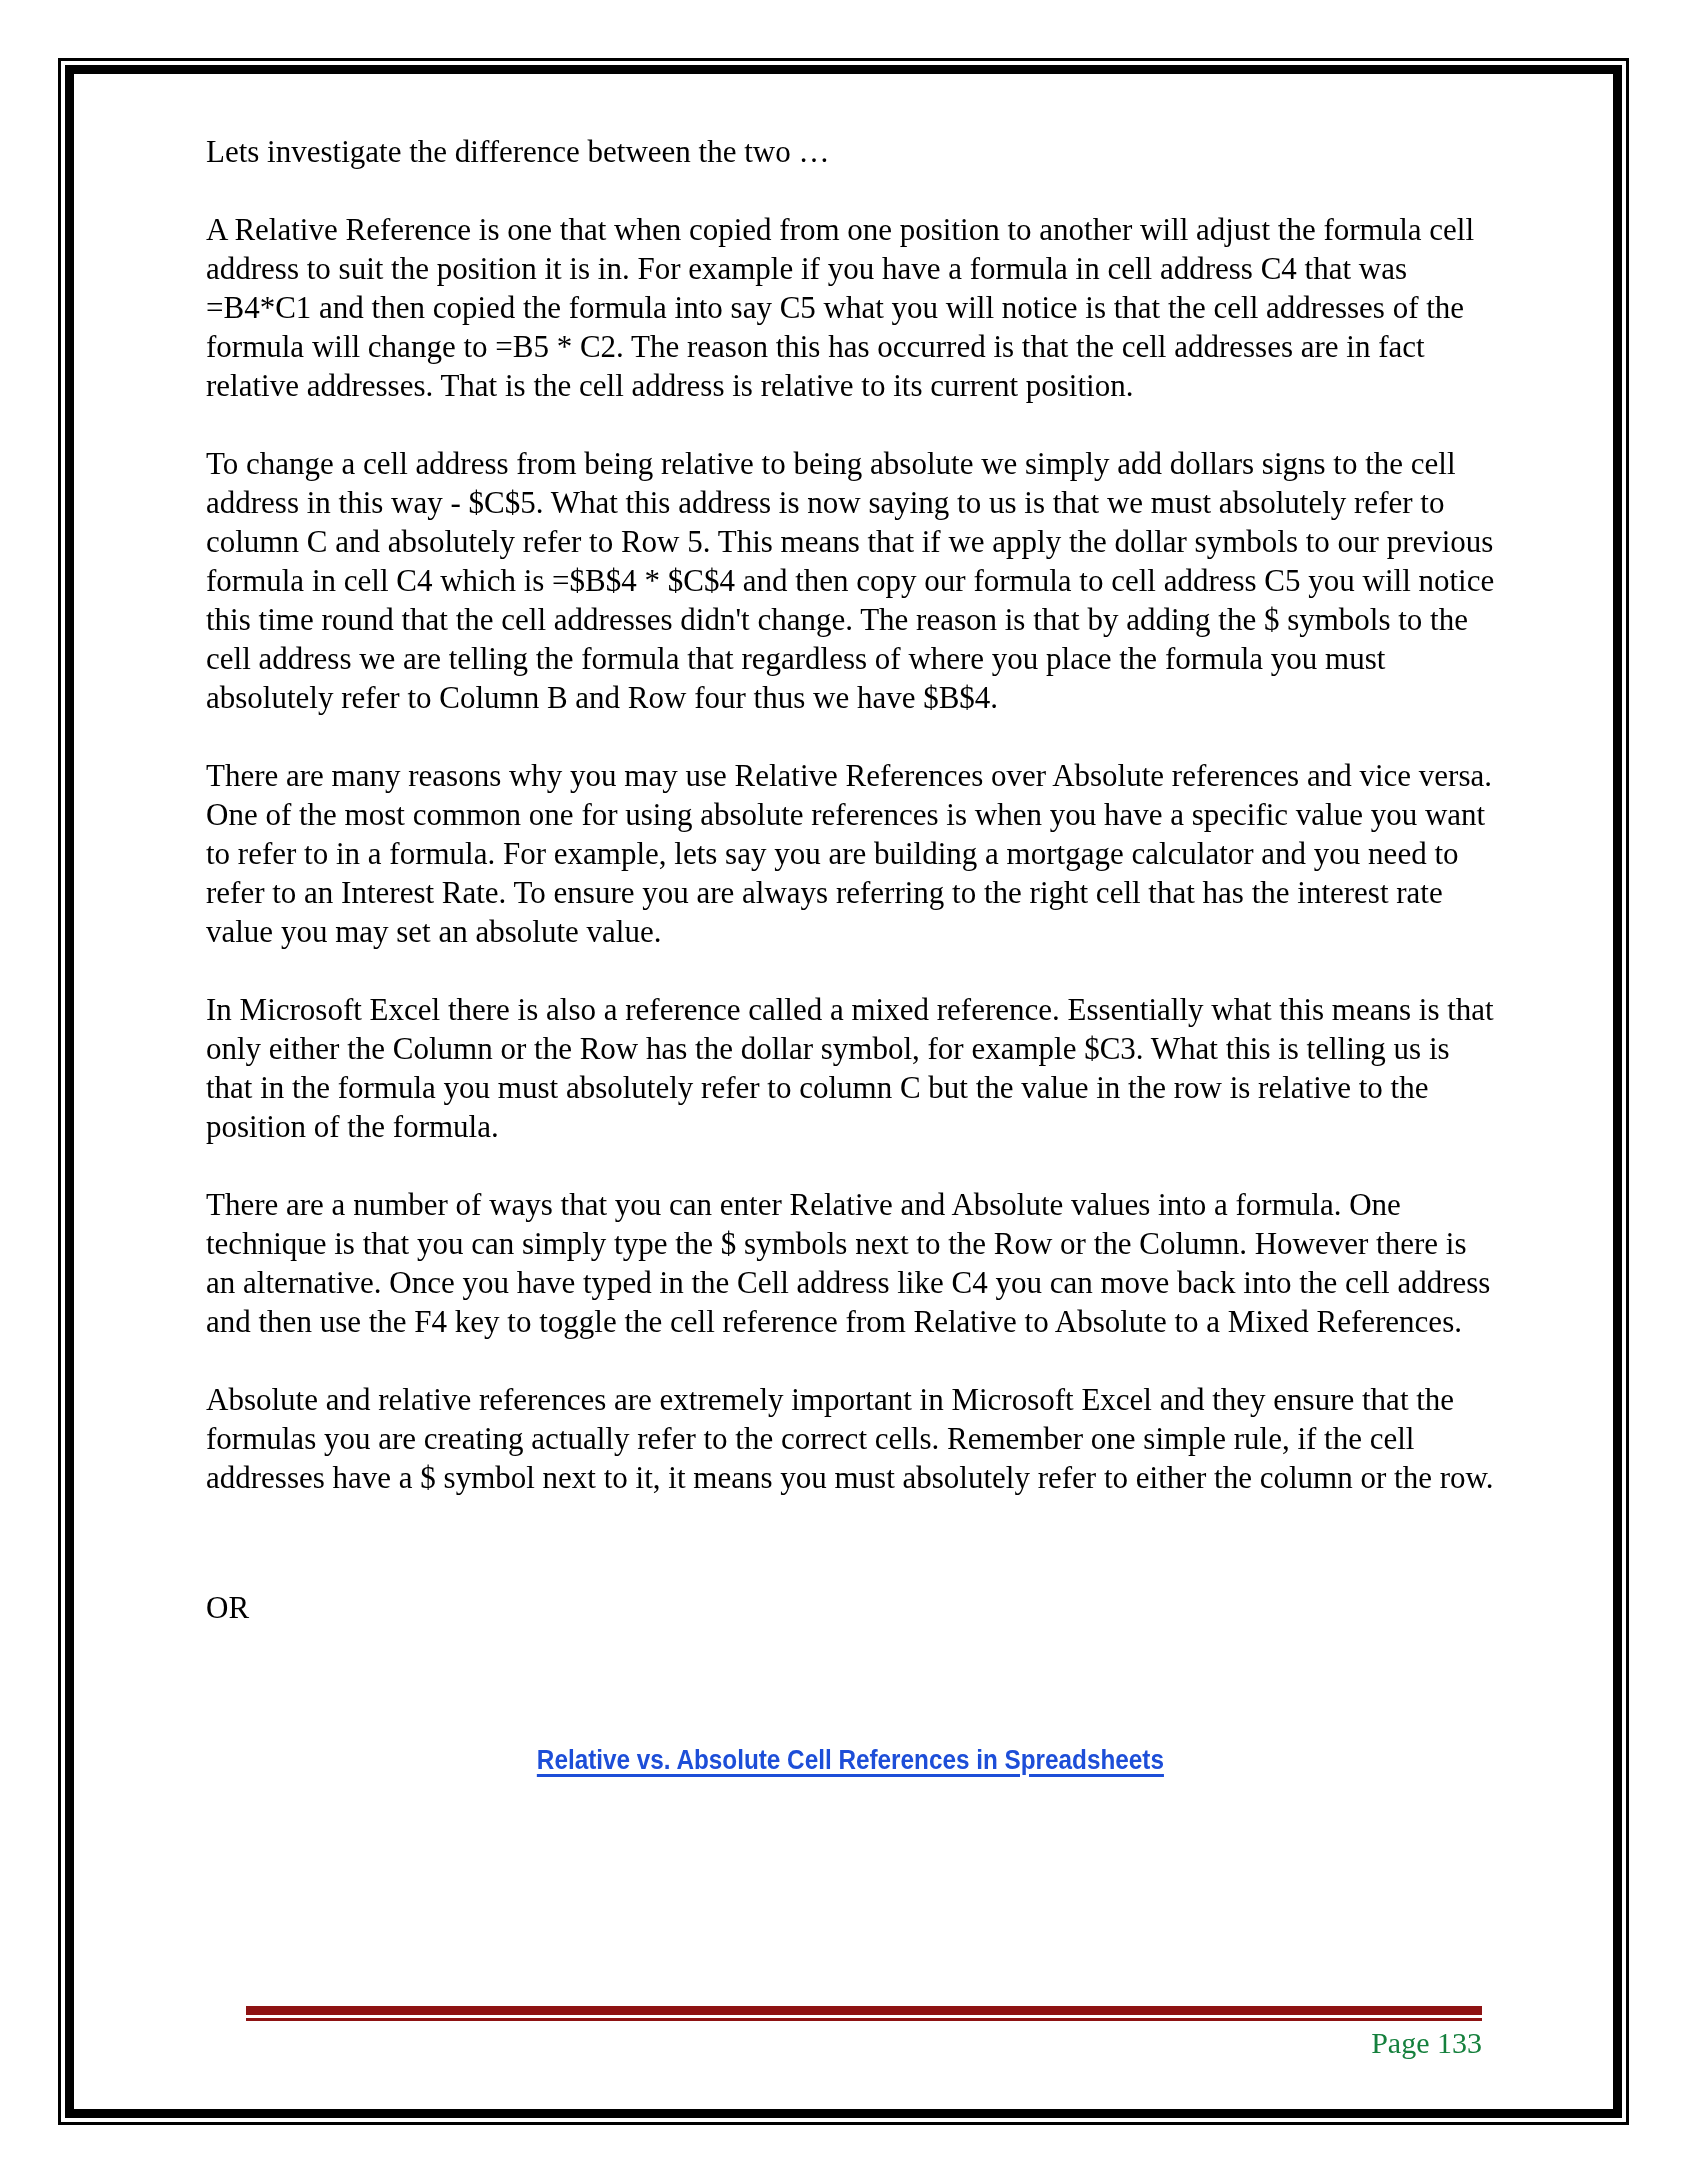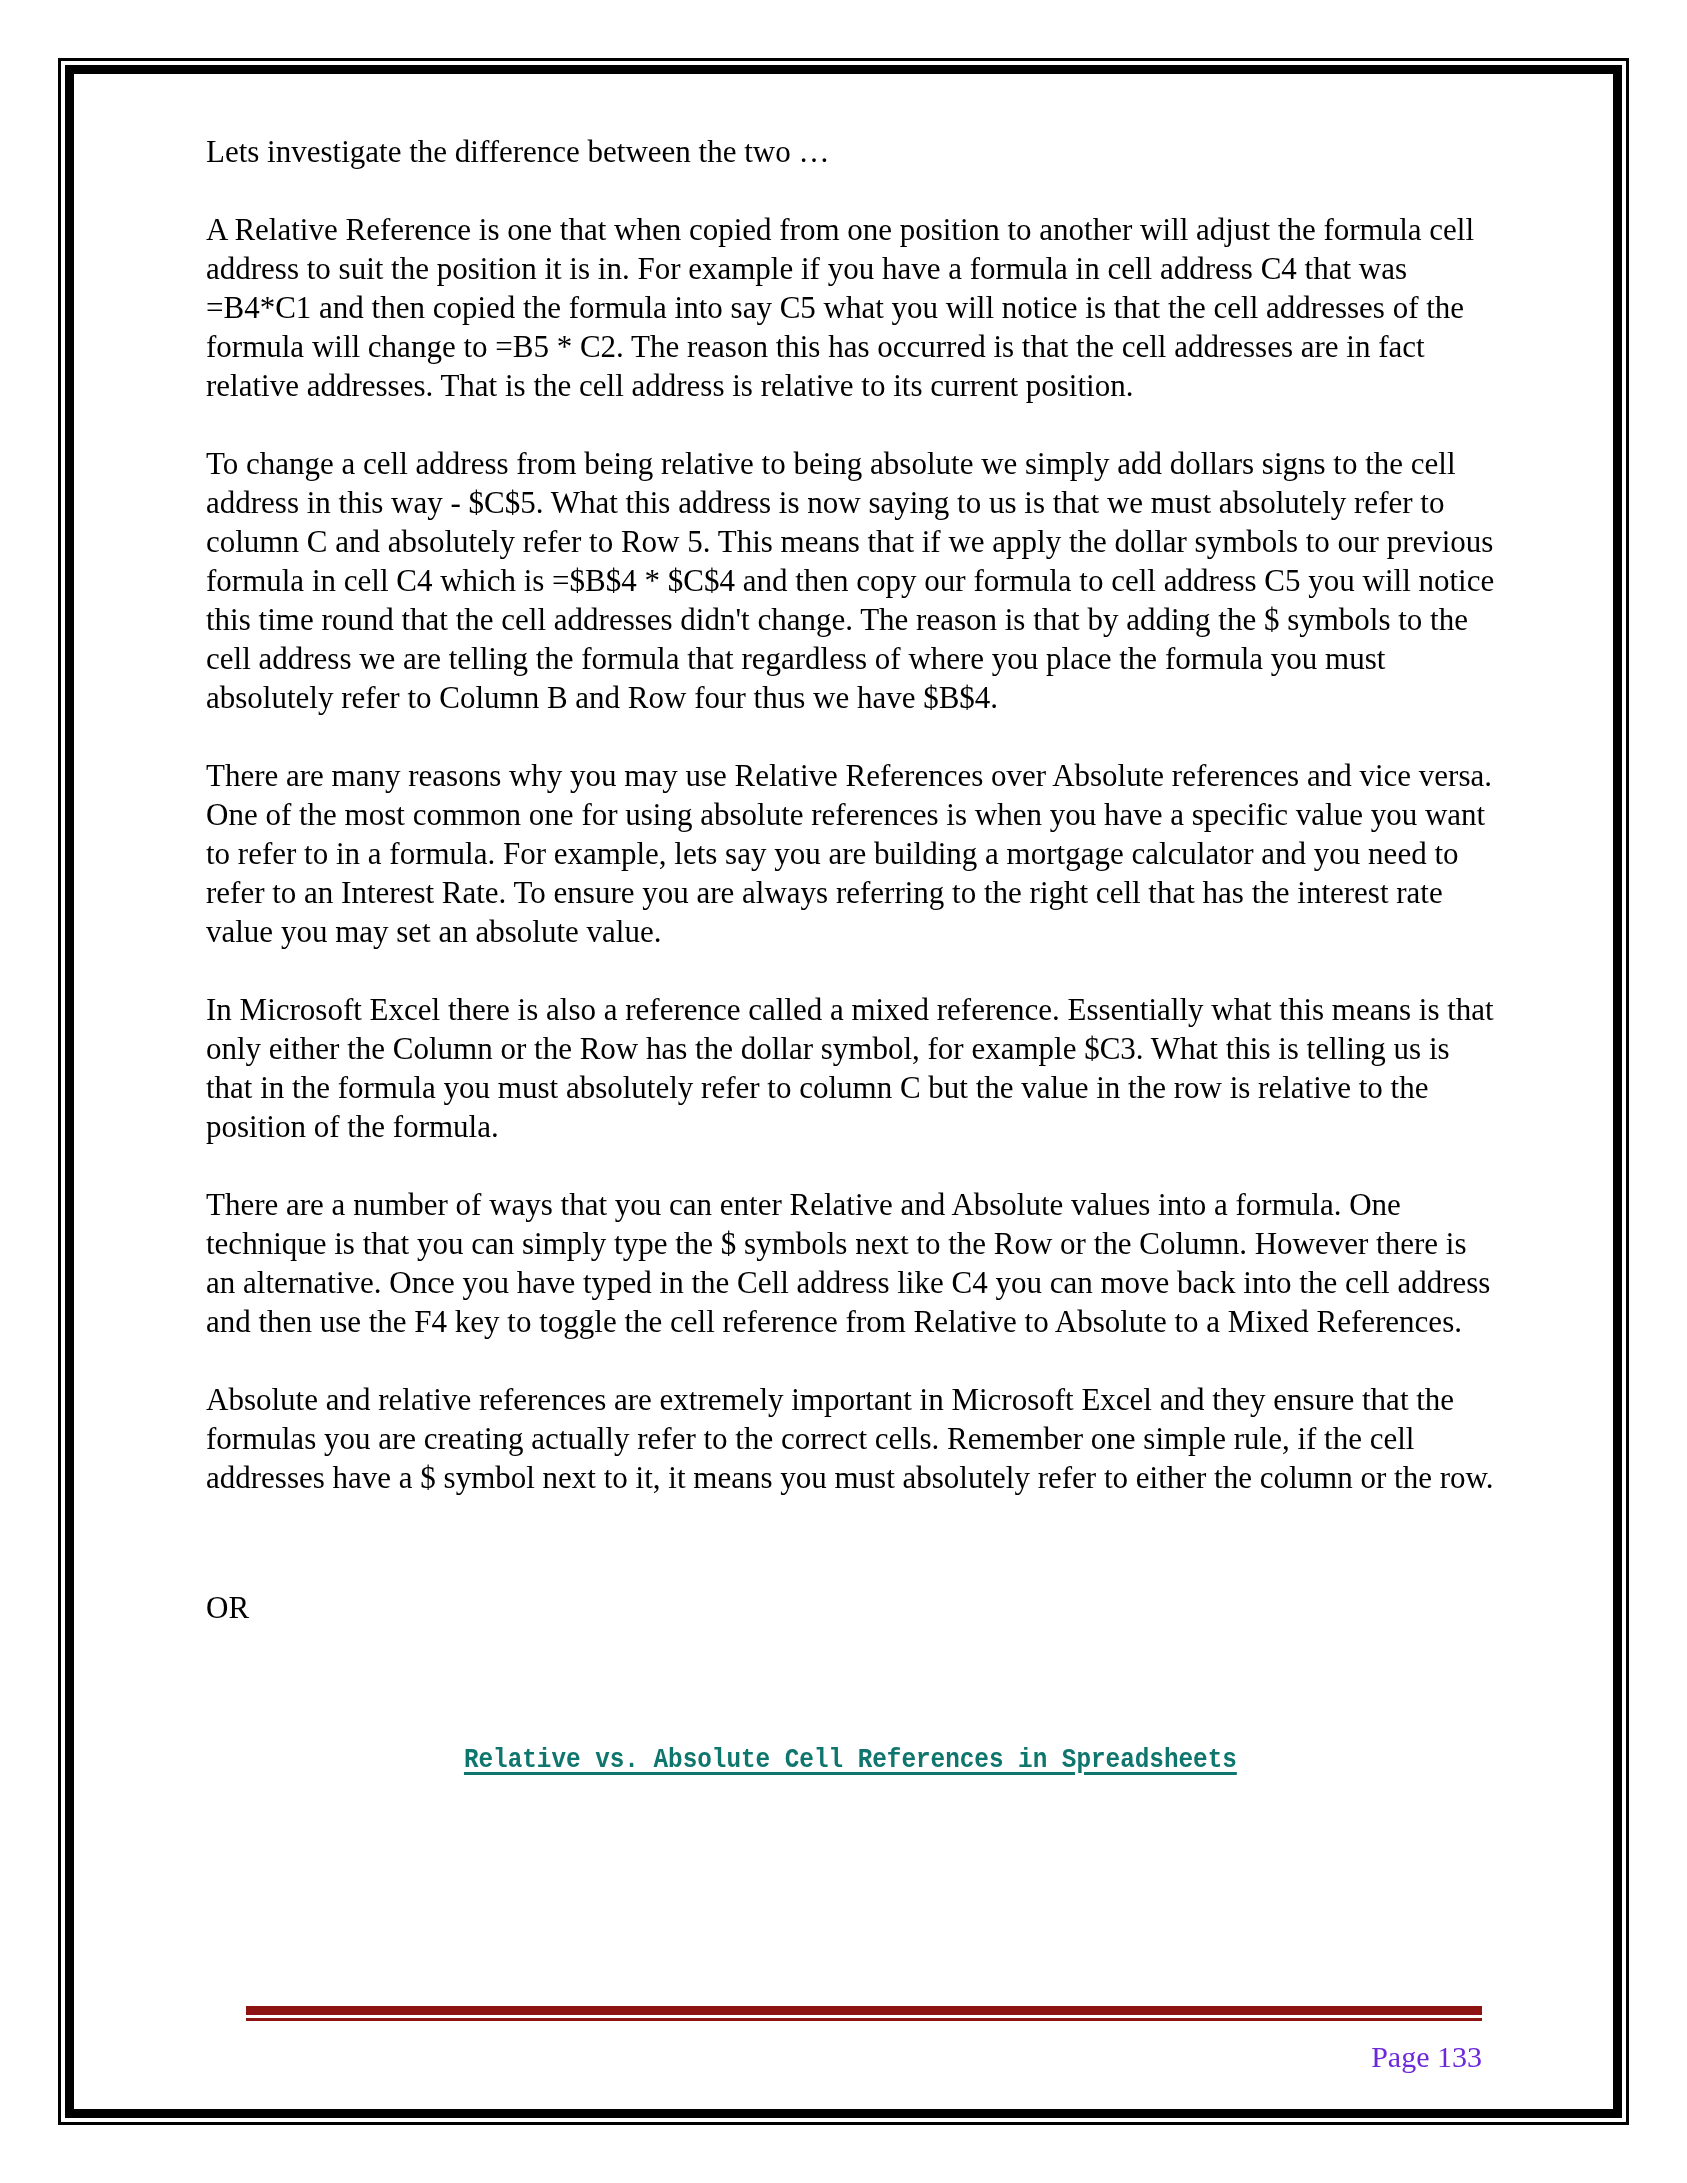--- a/index.html
+++ b/index.html
@@ -33,46 +33,46 @@
     text-align: left;
   }
   .content p { margin: 0 0 39px 0; }
   .or-sep { margin-top: 91px !important; }
   .section-heading {
     margin: 117px 0 0 0;
     text-align: center;
     font-size: 27px;
     line-height: 33px;
     font-weight: 700;
-    font-family: Liberation Mono, monospace;
-    color: #0f766e;
+    font-family: Liberation Sans, sans-serif;
+    color: #1d4ed8;
   }
   .section-heading .condensed {
     display: inline-block;
     transform: scaleX(0.9);
     transform-origin: center;
     text-decoration: underline;
     text-decoration-thickness: 2.5px;
     text-underline-offset: 5px;
   }
   .footer {
     position: absolute;
     left: 246px;
     top: 2006px;
     width: 1236px;
   }
   .rule-thick { height: 9px; }
   .rule-thin  { height: 2.5px; margin-top: 3.3px; }
   .page-number {
-    margin-top: 18px;
+    margin-top: 4px;
     text-align: right;
     font-family: "Liberation Serif", "DejaVu Serif", serif;
     font-size: 30px;
     line-height: 36px;
-    color: #6d28d9;
+    color: #15803d;
   }
 </style>
 </head>
 <body>
 
 <div class="page">
 
   <div class="border-outer">
     <div class="border-inner"></div>
   </div>

